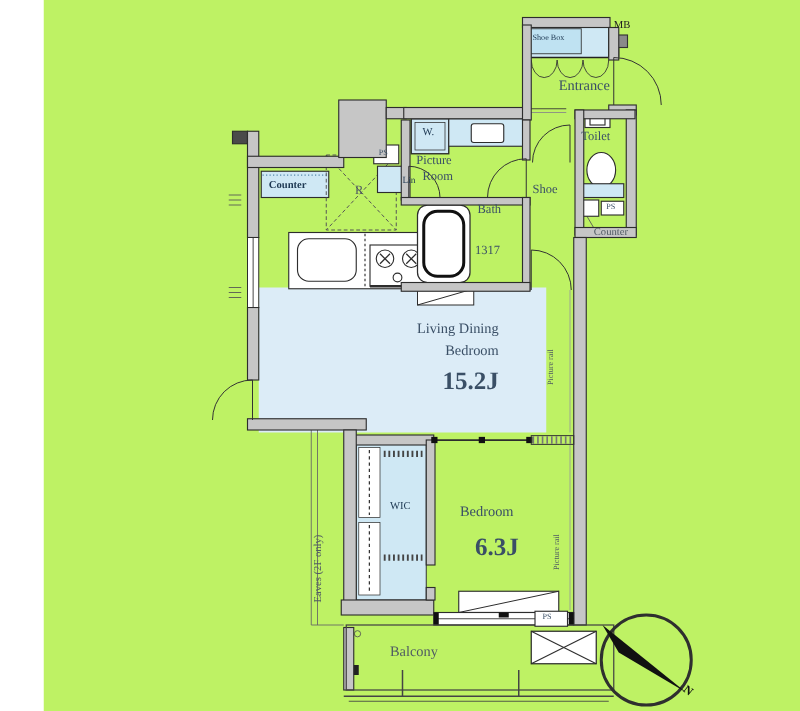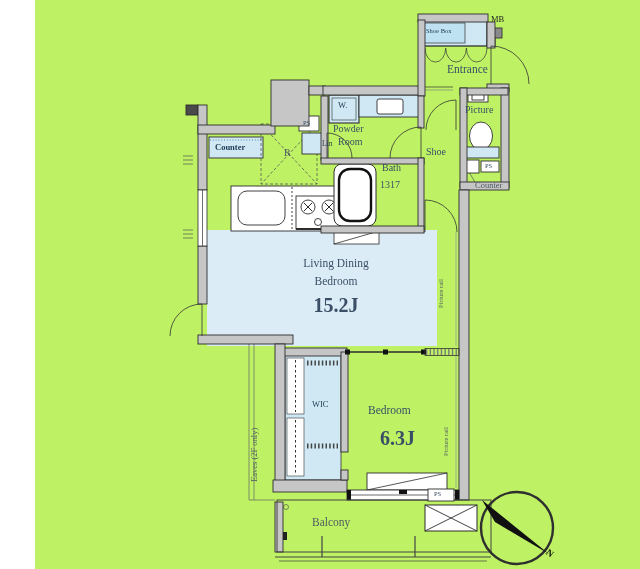--- a/index.html
+++ b/index.html
@@ -4,21 +4,21 @@
 <style>
   html,body{margin:0;padding:0;background:#ffffff;}
   #stage{position:relative;width:640px;height:569px;background:#bef264;overflow:hidden;
          font-family:"Liberation Serif", serif;margin-left:35px;}
   svg{position:absolute;left:0;top:0;}
   .lbl{position:absolute;color:#3a4f66;white-space:nowrap;line-height:1;
        font-family:"Liberation Serif", serif;}
   .sz6{font-size:6.5px;} .sz7{font-size:7.5px;padding-left:16px;} .sz8{font-size:8.5px;}
   .sz10{font-size:10px;} .sz11{font-size:11.5px;} .sz14{font-size:20px;font-weight:bold;}
   .navy{color:#1e3953;} .gray{color:#4f5a63;} .dk{color:#111111;font-weight:bold;}
-  .ctr{text-align:center;}
+  .ctr{text-align:right;}
   .vert{writing-mode:vertical-rl;transform:rotate(180deg);}
   .col{position:absolute;}
 </style>
 </head>
 <body>
 
 <div id="stage">
 
 <svg width="640" height="569" viewBox="0 0 640 569">
 
@@ -216,26 +216,26 @@
 
   <g>
     <circle cx="482" cy="528" r="36" fill="none" stroke="#2f2f2f" stroke-width="2.4"></circle>
     <path d="M 514,554 L 447,500 L 460,522 Z" fill="#111"></path>
   </g>
 </svg>
 
 <div class="lbl sz6 navy" style="left:391px;top:28px">Shoe Box</div>
 <div class="lbl sz8 dk" style="left:456px;top:15px;font-weight:normal;color:#222">MB</div>
 <div class="lbl sz11" style="left:412px;top:64px">Entrance</div>
-<div class="lbl sz10" style="left:430px;top:105px">Picture</div>
-<div class="lbl sz10" style="left:298px;top:124px">Powder</div>
+<div class="lbl sz10" style="left:430px;top:105px">Toilet</div>
+<div class="lbl sz10" style="left:298px;top:124px">Picture</div>
 <div class="lbl sz10" style="left:303px;top:137px">Room</div>
 <div class="lbl sz10" style="left:391px;top:147px">Shoe</div>
 <div class="lbl sz10" style="left:347px;top:163px">Bath</div>
-<div class="lbl sz10" style="left:345px;top:180px">1317</div>
+<div class="lbl sz10" style="left:345px;top:196px">1317</div>
 <div class="lbl sz8 navy" style="left:180px;top:143px;font-weight:bold">Counter</div>
 <div class="lbl sz10 gray" style="left:249px;top:148px">R</div>
 <div class="lbl sz6" style="left:268px;top:120px">PS</div>
 <div class="lbl sz7 navy" style="left:271px;top:140px">Lin</div>
 <div class="lbl sz8 navy" style="left:303px;top:101px">W.</div>
 
 <div class="col" style="left:238px;top:0;width:126px">
   <div class="lbl sz11 ctr" style="left:0;top:258px;width:126px">Living Dining</div>
   <div class="lbl sz11 ctr" style="left:0;top:276px;width:126px">Bedroom</div>
   <div class="lbl sz14 ctr" style="left:0;top:295px;width:126px">15.2J</div>

